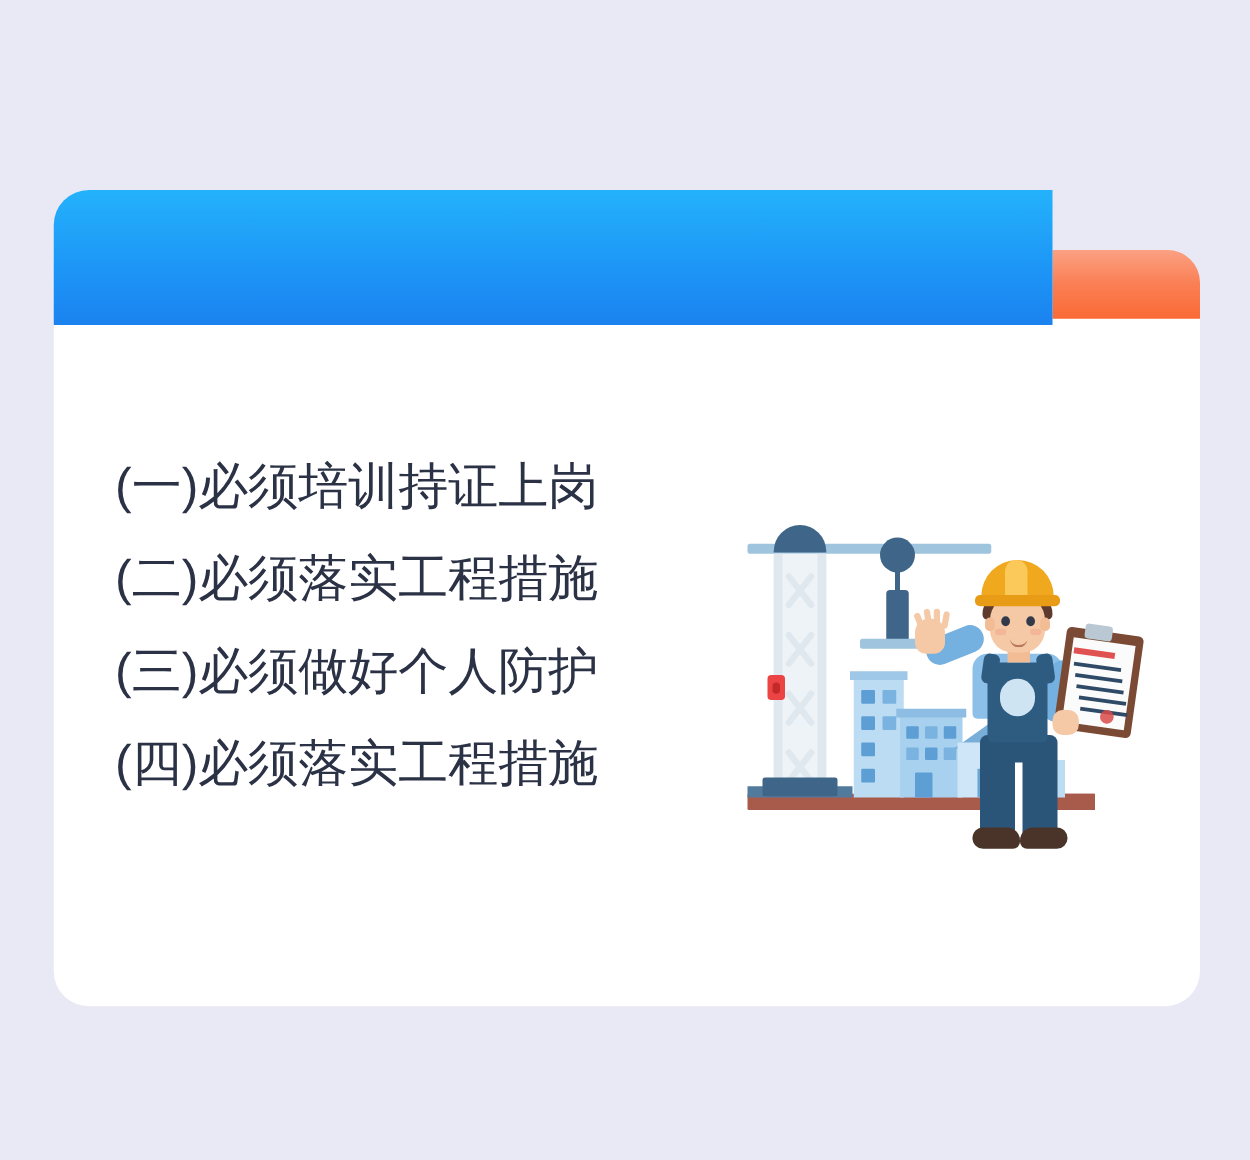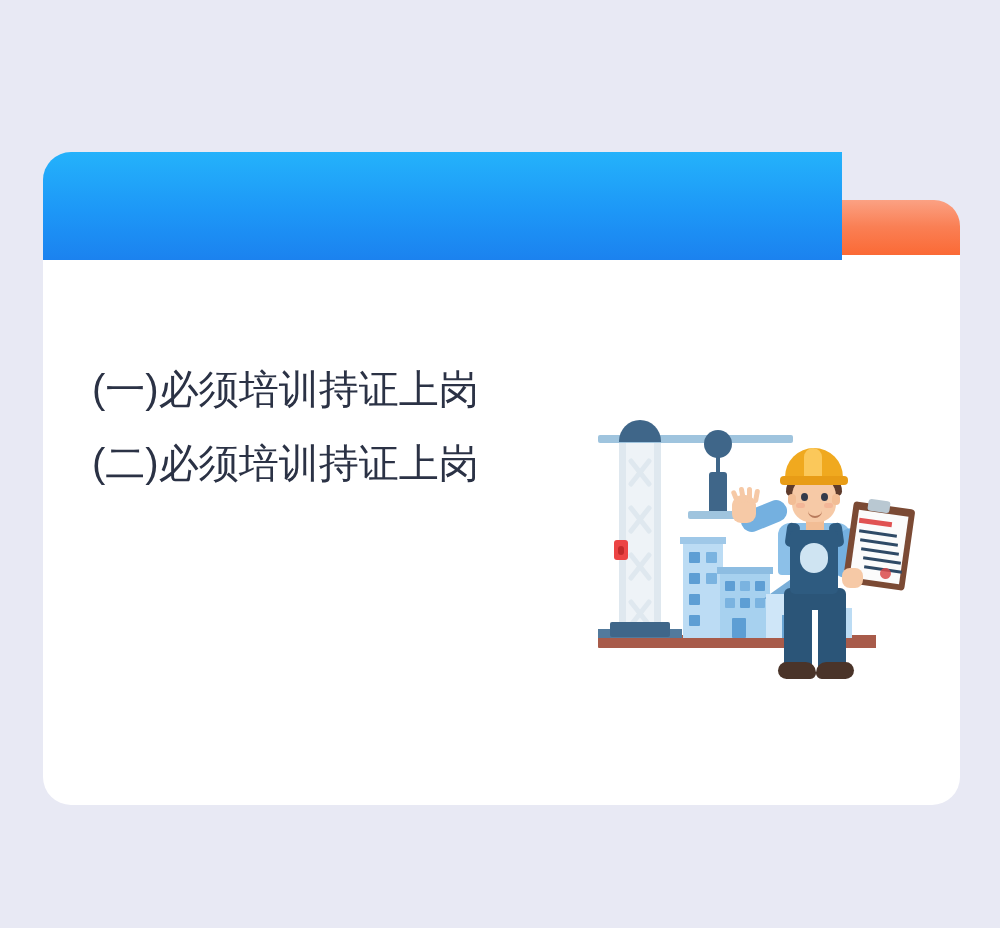--- a/index.html
+++ b/index.html
@@ -134,21 +134,23 @@
   <div class="orange-tab"></div>
 
   <div class="card-body"></div>
 
   <div class="card-header">
     <div class="card-title">高处作业“五个必须”</div>
   </div>
 
   <div class="list">
     <div class="list-item">(一)必须培训持证上岗</div>
-    <div class="list-item">(二)必须培训持证上岗</div>
+    <div class="list-item">(二)必须落实工程措施</div>
+    <div class="list-item">(三)必须做好个人防护</div>
+    <div class="list-item">(四)必须落实工程措施</div>
   </div>
 
   <div class="illus">
 
     <div class="il ground"></div>
     <div class="il ground2"></div>
 
     <div class="il jib"></div>
     <div class="il tower">
       <div class="brace" style="top:8px;"></div>

